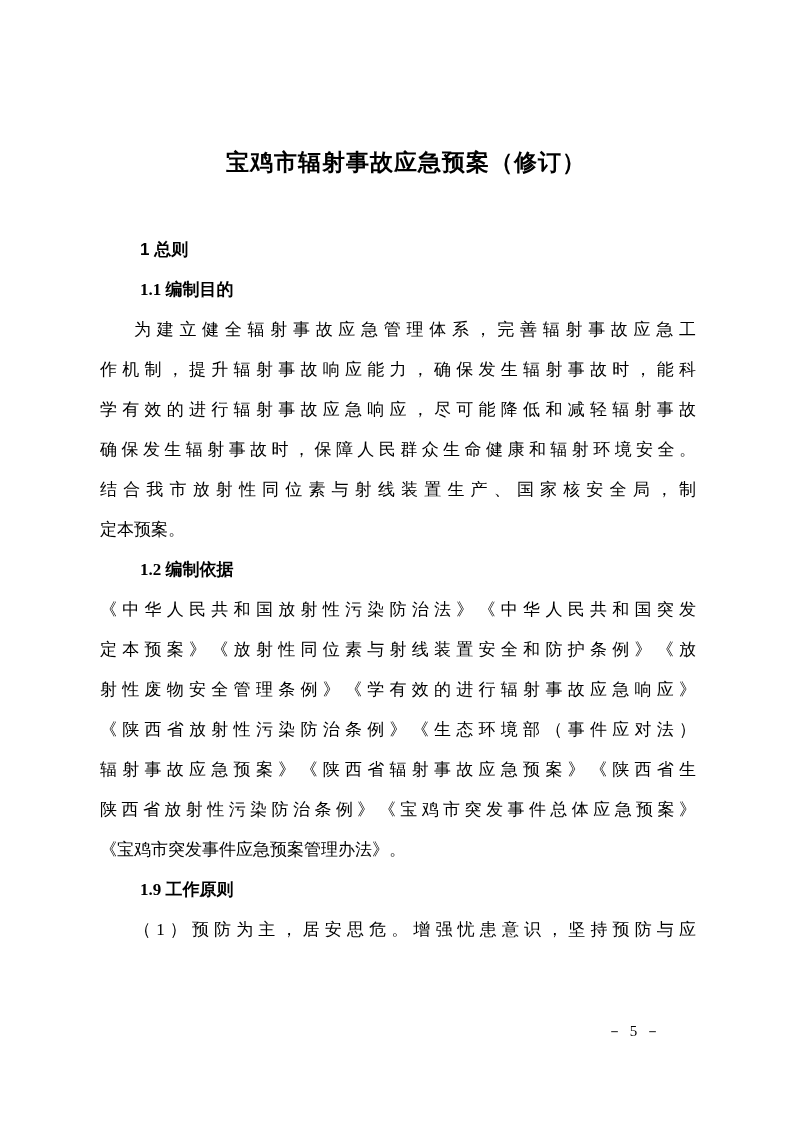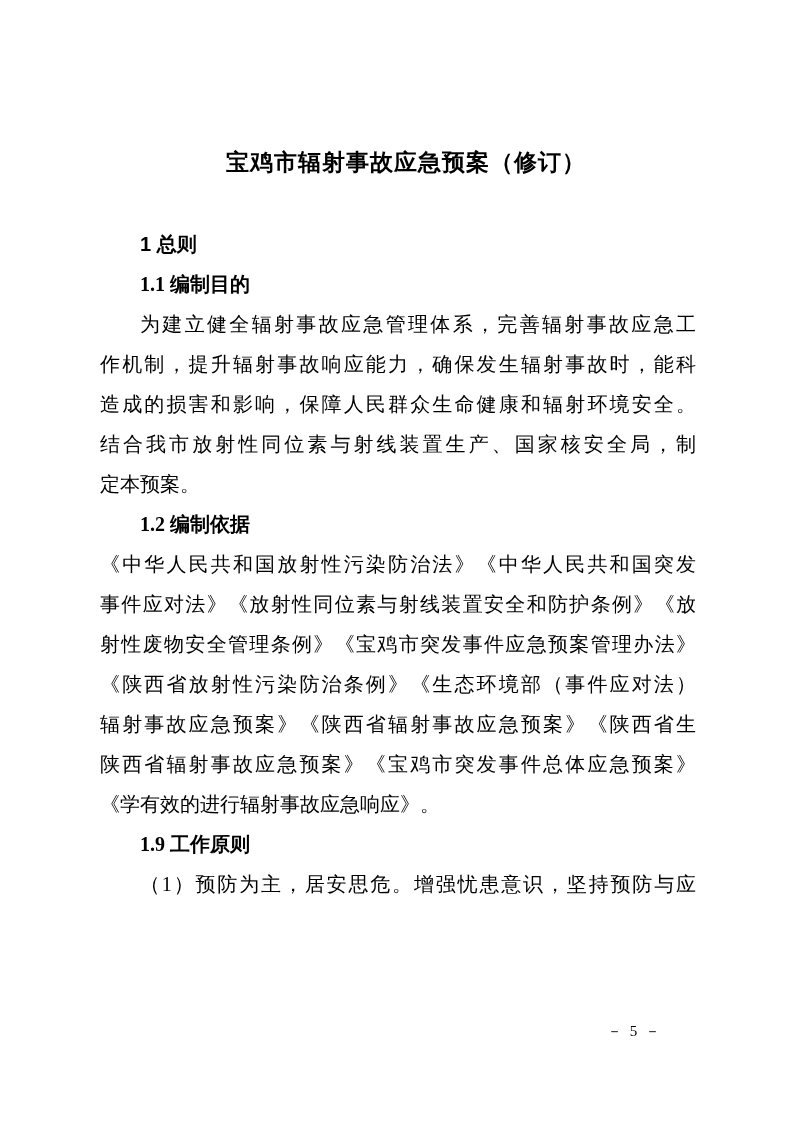--- a/index.html
+++ b/index.html
@@ -28,23 +28,23 @@
     margin: 6px;
     text-align: center;
     font-size: 23px;
     font-weight: 700;
     letter-spacing: 1px;
     font-family: "Liberation Serif", "DejaVu Serif", serif;
   }
   .text-block {
     position: absolute;
     left: 100px;
-    top: 224px;
+    top: 230px;
     width: 596px;
-    font-size: 20px;
+    font-size: 17px;
   }
   .ln {
     height: 40px;
     line-height: 40px;
     text-align: justify;
     text-align-last: justify;
     white-space: nowrap;
     letter-spacing: 0;
   }
   .ln.short {
@@ -80,33 +80,34 @@
   <h1 class="doc-title">宝鸡市辐射事故应急预案（修订）</h1>
 
   <div class="text-block">
 
     <div class="ln hd hd-sans">1 总则</div>
 
     <div class="ln hd">1.1 编制目的</div>
 
     <div class="ln first">为建立健全辐射事故应急管理体系，完善辐射事故应急工</div>
     <div class="ln">作机制，提升辐射事故响应能力，确保发生辐射事故时，能科</div>
-    <div class="ln">造成的损害和影响，保障人民群众生命健康和辐射环境安全。</div>
+    <div class="ln">学有效的进行辐射事故应急响应，尽可能降低和减轻辐射事故</div>
+    <div class="ln">确保发生辐射事故时，保障人民群众生命健康和辐射环境安全。</div>
     <div class="ln">结合我市放射性同位素与射线装置生产、国家核安全局，制</div>
     <div class="ln short">定本预案。</div>
 
     <div class="ln hd">1.2 编制依据</div>
 
     <div class="ln">《中华人民共和国放射性污染防治法》《中华人民共和国突发</div>
-    <div class="ln">事件应对法》《放射性同位素与射线装置安全和防护条例》《放</div>
-    <div class="ln">射性废物安全管理条例》《宝鸡市突发事件应急预案管理办法》</div>
+    <div class="ln">定本预案》《放射性同位素与射线装置安全和防护条例》《放</div>
+    <div class="ln">射性废物安全管理条例》《学有效的进行辐射事故应急响应》</div>
     <div class="ln">《陕西省放射性污染防治条例》《生态环境部（事件应对法）</div>
     <div class="ln">辐射事故应急预案》《陕西省辐射事故应急预案》《陕西省生</div>
-    <div class="ln">陕西省辐射事故应急预案》《宝鸡市突发事件总体应急预案》</div>
-    <div class="ln short">《学有效的进行辐射事故应急响应》。</div>
+    <div class="ln">陕西省放射性污染防治条例》《宝鸡市突发事件总体应急预案》</div>
+    <div class="ln short">《宝鸡市突发事件应急预案管理办法》。</div>
 
     <div class="ln hd">1.9 工作原则</div>
 
     <div class="ln first">（1）预防为主，居安思危。增强忧患意识，坚持预防与应</div>
 
   </div>
 
   <div class="page-number">－ 5 －</div>
 
 </div>

